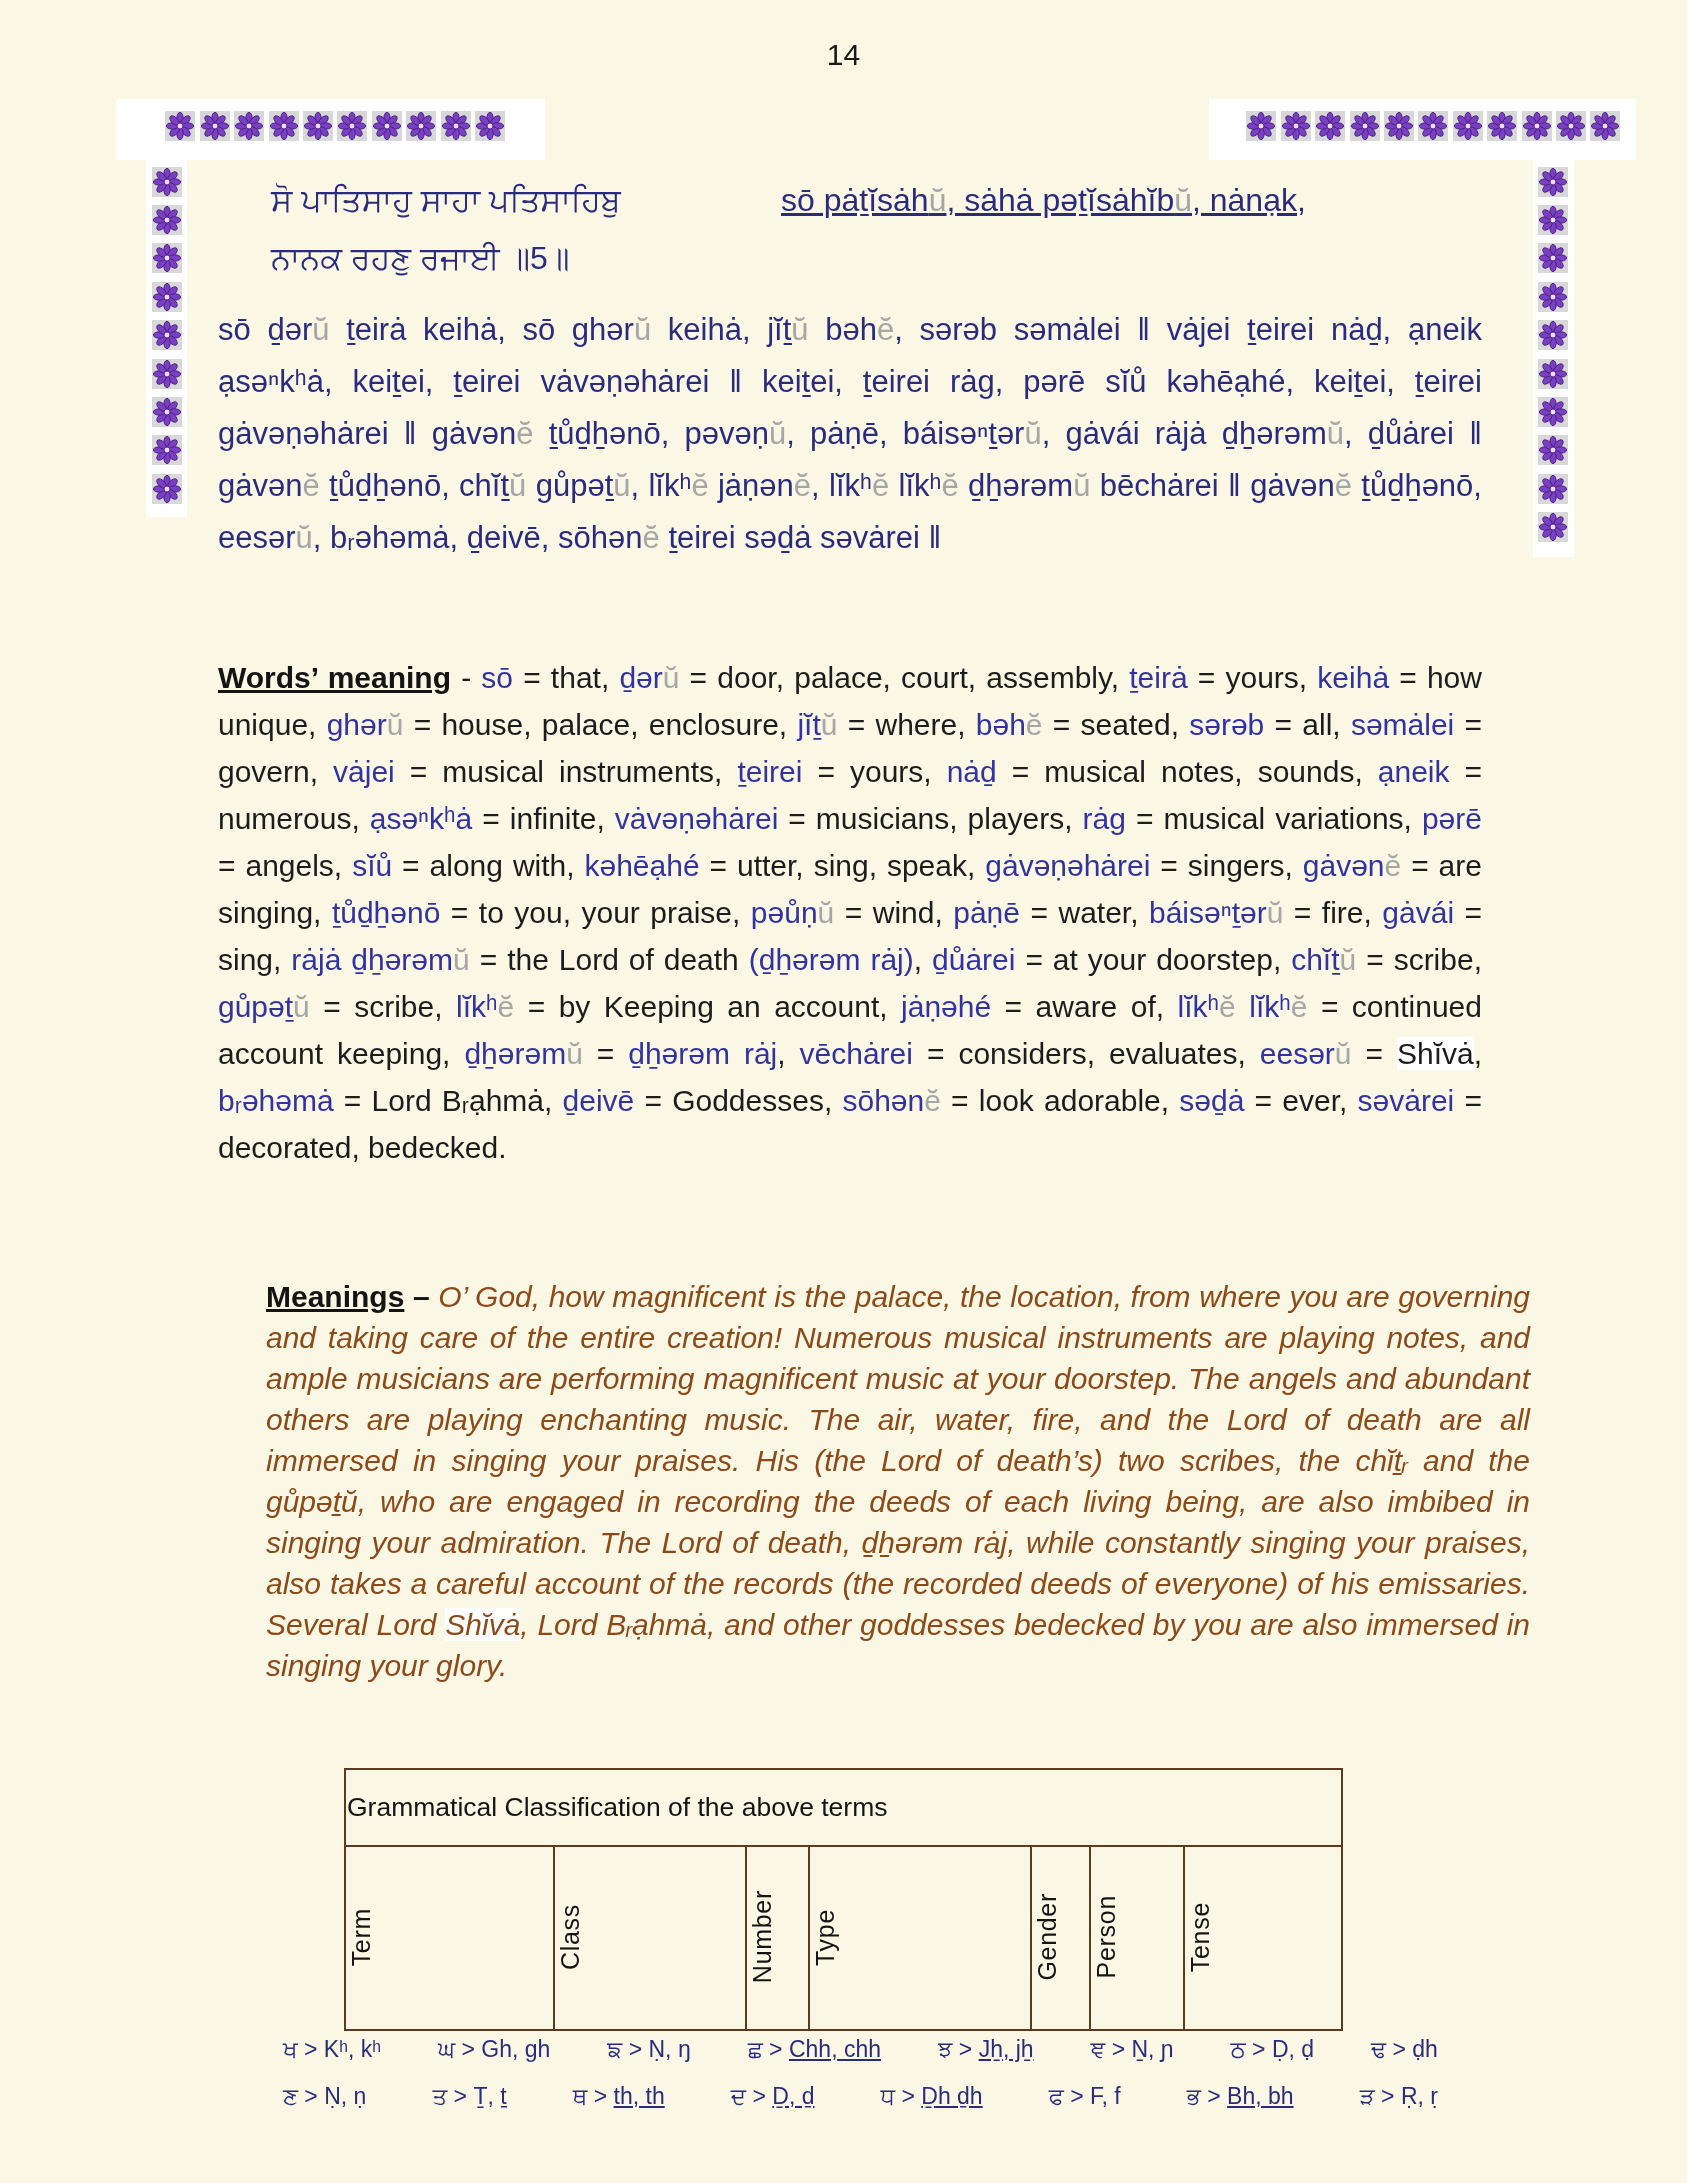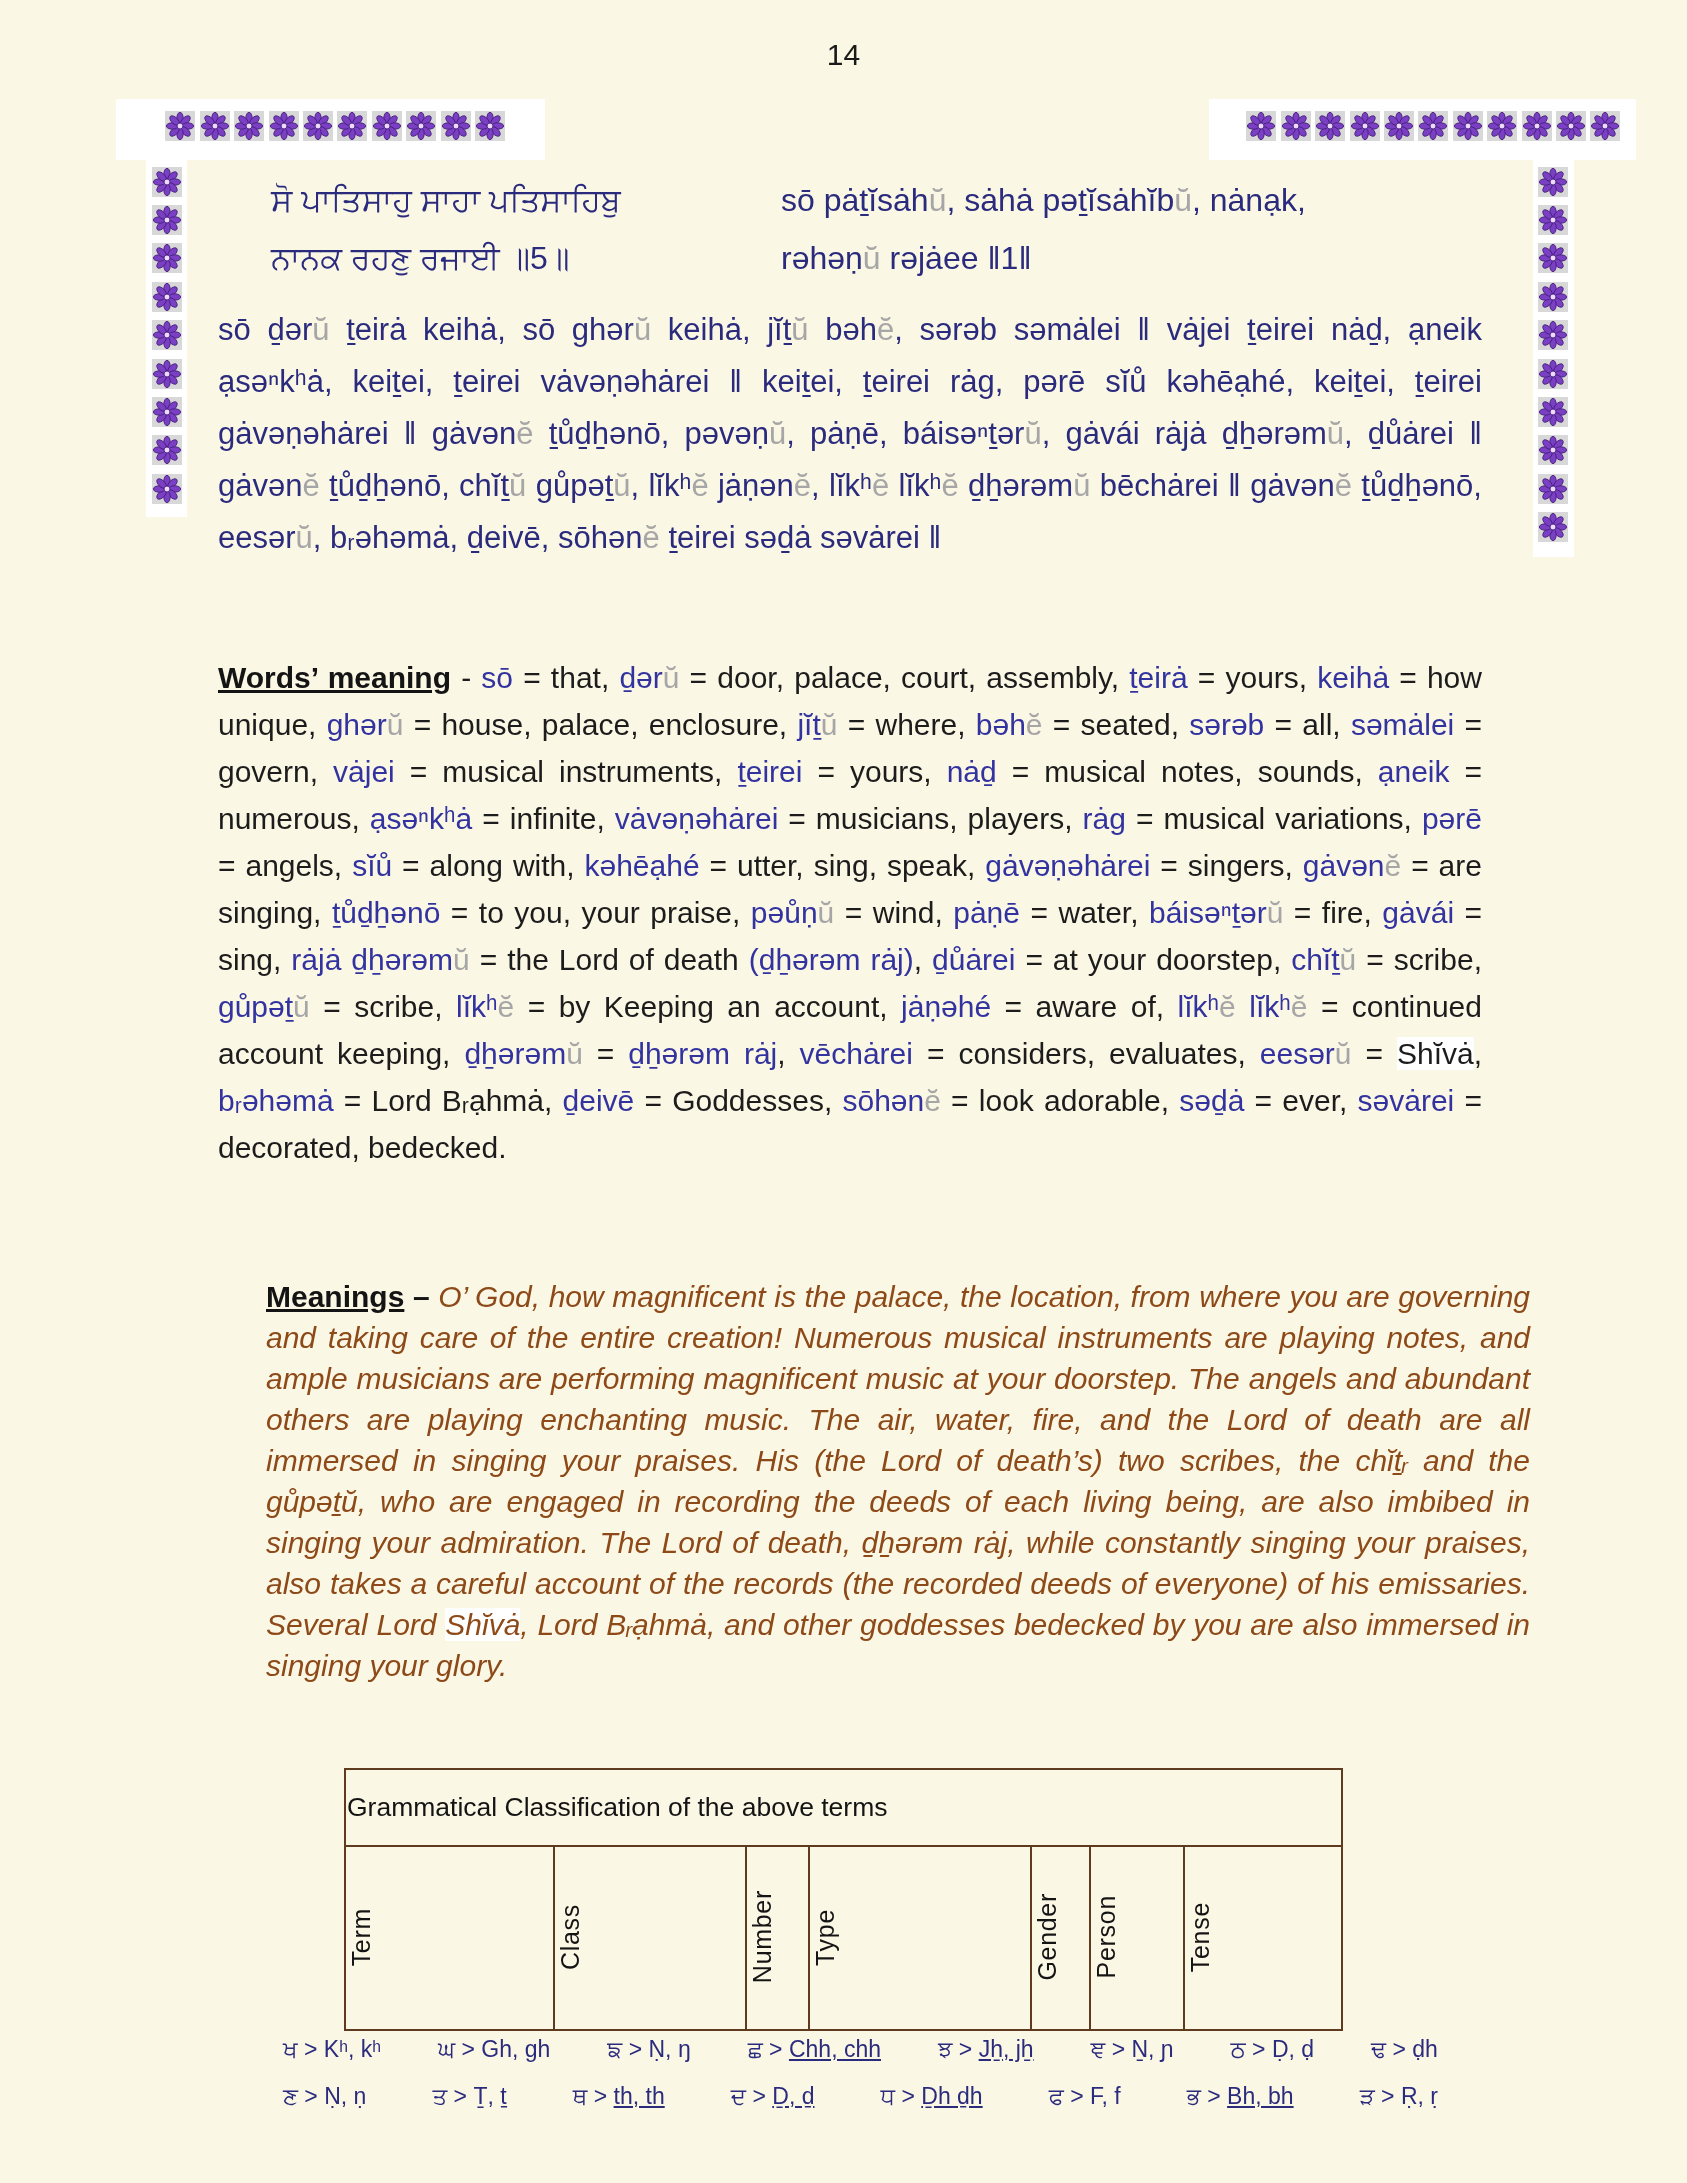--- a/index.html
+++ b/index.html
@@ -12,21 +12,21 @@
   .abs{position:absolute;}
   .white-band{position:absolute;background:#FFFFFF;}
   
   #page-number{top:38px;left:0;width:100%;text-align:center;font-size:30px;color:#1A1A1A;}
   
   .tile{position:absolute;width:30px;height:30px;background:#D8D8D8;
         display:flex;align-items:center;justify-content:center;}
   .tile svg{width:28px;height:28px;display:block;}
   
   #gurmukhi-block{left:271px;top:171px;font-size:32px;line-height:58px;color:#2B2B7E;}
-  #translit-block{left:781px;top:171px;font-size:32px;line-height:58px;color:#2B2B7E;}
+  #translit-block{left:781px;top:171px;font-size:32px;line-height:58px;color:#2B2B7E;text-decoration:underline;}
   
   #verse-paragraph{left:218px;top:304px;width:1264px;font-size:31px;line-height:52px;
         color:#2B2B7E;text-align:justify;}
   
   #words-meaning{left:218px;top:654px;width:1264px;font-size:30px;line-height:47px;
         color:#1C1C1C;text-align:justify;}
   .section-heading{color:#141414;font-weight:bold;text-decoration:underline;font-style:normal;}
   .term{color:#3333A0;}
   .gr{color:#A6A6A6;}
   .hl{background:#FFFFFF;}
@@ -583,21 +583,20 @@
   </div>
 
 <div id="page-number" class="abs">14</div>
 
 <div id="gurmukhi-block" class="abs">
   <div>ਸੋ ਪਾਤਿਸਾਹੁ ਸਾਹਾ ਪਤਿਸਾਹਿਬੁ</div>
   <div>ਨਾਨਕ ਰਹਣੁ ਰਜਾਈ ॥5॥</div>
 </div>
 <div id="translit-block" class="abs">
   <div class="grayify">sō pȧṯĭsȧh<span class="gr">ŭ</span>, sȧhȧ pəṯĭsȧhĭb<span class="gr">ŭ</span>, nȧnạk,</div>
-  <div class="grayify">rəhəṇ<span class="gr">ŭ</span> rəjȧee ‖1‖</div>
 </div>
 
 <div id="verse-paragraph" class="abs grayify">sō ḏər<span class="gr">ŭ</span> ṯeirȧ keihȧ, sō ghər<span class="gr">ŭ</span> keihȧ, jĭṯ<span class="gr">ŭ</span> bəh<span class="gr">ĕ</span>, sərəb səmȧlei ‖ vȧjei ṯeirei nȧḏ, ạneik ạsəⁿkʰȧ, keiṯei, ṯeirei vȧvəṇəhȧrei ‖ keiṯei, ṯeirei rȧg, pərē sĭů kəhēạhé, keiṯei, ṯeirei gȧvəṇəhȧrei ‖ gȧvən<span class="gr">ĕ</span> ṯůḏẖənō, pəvəṇ<span class="gr">ŭ</span>, pȧṇē, báisəⁿṯər<span class="gr">ŭ</span>, gȧvái rȧjȧ ḏẖərəm<span class="gr">ŭ</span>, ḏůȧrei ‖ gȧvən<span class="gr">ĕ</span> ṯůḏẖənō, chĭṯ<span class="gr">ŭ</span> gůpəṯ<span class="gr">ŭ</span>, lĭkʰ<span class="gr">ĕ</span> jȧṇən<span class="gr">ĕ</span>, lĭkʰ<span class="gr">ĕ</span> lĭkʰ<span class="gr">ĕ</span> ḏẖərəm<span class="gr">ŭ</span> bēchȧrei ‖ gȧvən<span class="gr">ĕ</span> ṯůḏẖənō, eesər<span class="gr">ŭ</span>, bᵣəhəmȧ, ḏeivē, sōhən<span class="gr">ĕ</span> ṯeirei səḏȧ səvȧrei ‖</div>
 
 <div id="words-meaning" class="abs">
   <span class="section-heading">Words’ meaning</span><span> - </span><span id="words-meaning-pairs"><span class="term grayify">sō</span> = <span class="">that</span>, <span class="term grayify">ḏər<span class="gr">ŭ</span></span> = <span class="">door, palace, court, assembly</span>, <span class="term grayify">ṯeirȧ</span> = <span class="">yours</span>, <span class="term grayify">keihȧ</span> = <span class="">how unique</span>, <span class="term grayify">ghər<span class="gr">ŭ</span></span> = <span class="">house, palace, enclosure</span>, <span class="term grayify">jĭṯ<span class="gr">ŭ</span></span> = <span class="">where</span>, <span class="term grayify">bəh<span class="gr">ĕ</span></span> = <span class="">seated</span>, <span class="term grayify">sərəb</span> = <span class="">all</span>, <span class="term grayify">səmȧlei</span> = <span class="">govern</span>, <span class="term grayify">vȧjei</span> = <span class="">musical instruments</span>, <span class="term grayify">ṯeirei</span> = <span class="">yours</span>, <span class="term grayify">nȧḏ</span> = <span class="">musical notes, sounds</span>, <span class="term grayify">ạneik</span> = <span class="">numerous</span>, <span class="term grayify">ạsəⁿkʰȧ</span> = <span class="">infinite</span>, <span class="term grayify">vȧvəṇəhȧrei</span> = <span class="">musicians, players</span>, <span class="term grayify">rȧg</span> = <span class="">musical variations</span>, <span class="term grayify">pərē</span> = <span class="">angels</span>, <span class="term grayify">sĭů</span> = <span class="">along with</span>, <span class="term grayify">kəhēạhé</span> = <span class="">utter, sing, speak</span>, <span class="term grayify">gȧvəṇəhȧrei</span> = <span class="">singers</span>, <span class="term grayify">gȧvən<span class="gr">ĕ</span></span> = <span class="">are singing</span>, <span class="term grayify">ṯůḏẖənō</span> = <span class="">to you, your praise</span>, <span class="term grayify">pəůṇ<span class="gr">ŭ</span></span> = <span class="">wind</span>, <span class="term grayify">pȧṇē</span> = <span class="">water</span>, <span class="term grayify">báisəⁿṯər<span class="gr">ŭ</span></span> = <span class="">fire</span>, <span class="term grayify">gȧvái</span> = <span class="">sing</span>, <span class="term grayify">rȧjȧ ḏẖərəm<span class="gr">ŭ</span></span> = <span class="">the Lord of death</span><span class="term"> (ḏẖərəm rȧj)</span>, <span class="term grayify">ḏůȧrei</span> = <span class="">at your doorstep</span>, <span class="term grayify">chĭṯ<span class="gr">ŭ</span></span> = <span class="">scribe</span>, <span class="term grayify">gůpəṯ<span class="gr">ŭ</span></span> = <span class="">scribe</span>, <span class="term grayify">lĭkʰ<span class="gr">ĕ</span></span> = <span class="">by Keeping an account</span>, <span class="term grayify">jȧṇəhé</span> = <span class="">aware of</span>, <span class="term grayify">lĭkʰ<span class="gr">ĕ</span> lĭkʰ<span class="gr">ĕ</span></span> = <span class="">continued account keeping</span>, <span class="term grayify">ḏẖərəm<span class="gr">ŭ</span></span> = <span class="term ">ḏẖərəm rȧj</span>, <span class="term grayify">vēchȧrei</span> = <span class="">considers, evaluates</span>, <span class="term grayify">eesər<span class="gr">ŭ</span></span> = <span class="hl">Shĭvȧ</span>, <span class="term grayify">bᵣəhəmȧ</span> = <span class="">Lord Bᵣạhmȧ</span>, <span class="term grayify">ḏeivē</span> = <span class="">Goddesses</span>, <span class="term grayify">sōhən<span class="gr">ĕ</span></span> = <span class="">look adorable</span>, <span class="term grayify">səḏȧ</span> = <span class="">ever</span>, <span class="term grayify">səvȧrei</span> = <span class="">decorated, bedecked.</span></span>
 </div>
 
 <div id="meanings" class="abs">
   <span class="section-heading">Meanings</span><span class="dash"> – </span><span id="meanings-body"><span>O’ God, how magnificent is the palace, the location, from where you are governing and taking care of the entire creation! Numerous musical instruments are playing notes, and ample musicians are performing magnificent music at your doorstep. The angels and abundant others are playing enchanting music. The air, water, fire, and the Lord of death are all immersed in singing your praises. His (the Lord of death’s) two scribes, the chĭṯᵣ and the gůpəṯŭ, who are engaged in recording the deeds of each living being, are also imbibed in singing your admiration. The Lord of death, ḏẖərəm rȧj, while constantly singing your praises, also takes a careful account of the records (the recorded deeds of everyone) of his emissaries. Several Lord </span><span class="hl">Shĭvȧ</span><span>, Lord Bᵣạhmȧ, and other goddesses bedecked by you are also immersed in singing your glory.</span></span>

